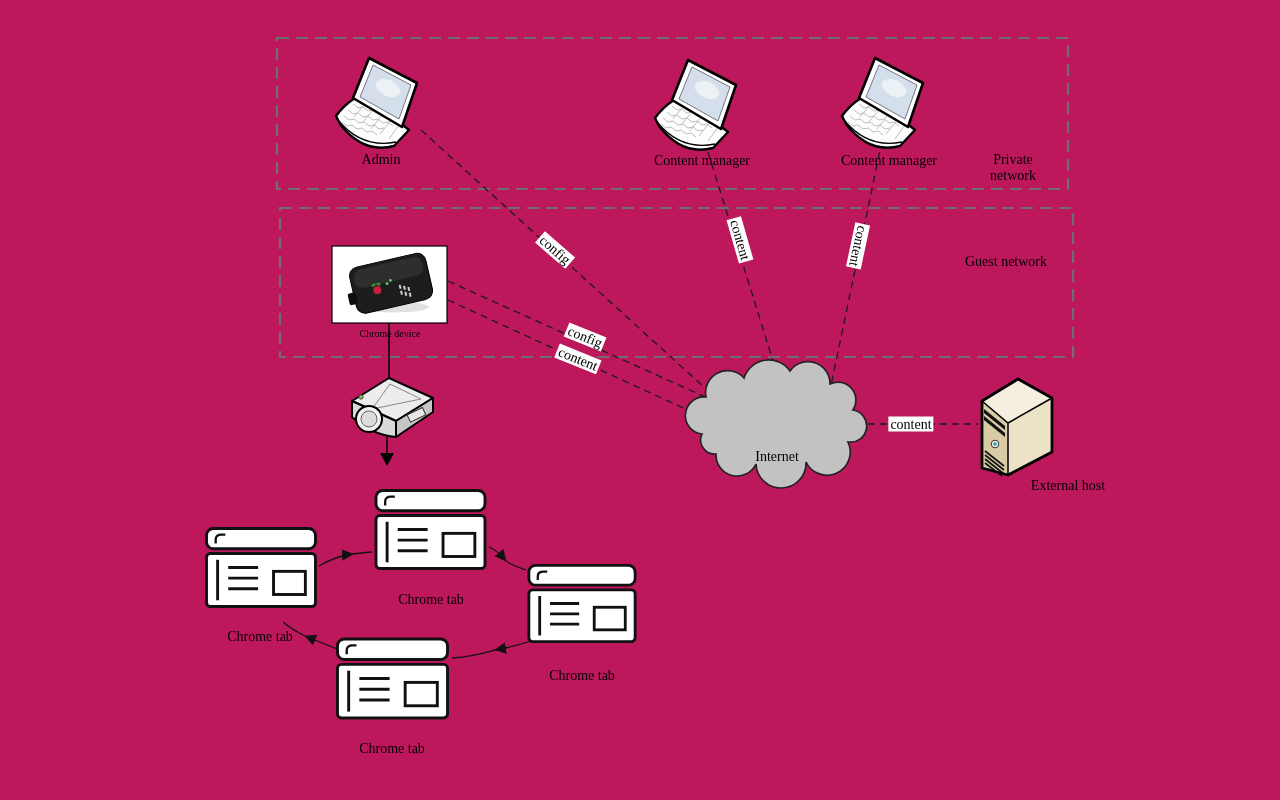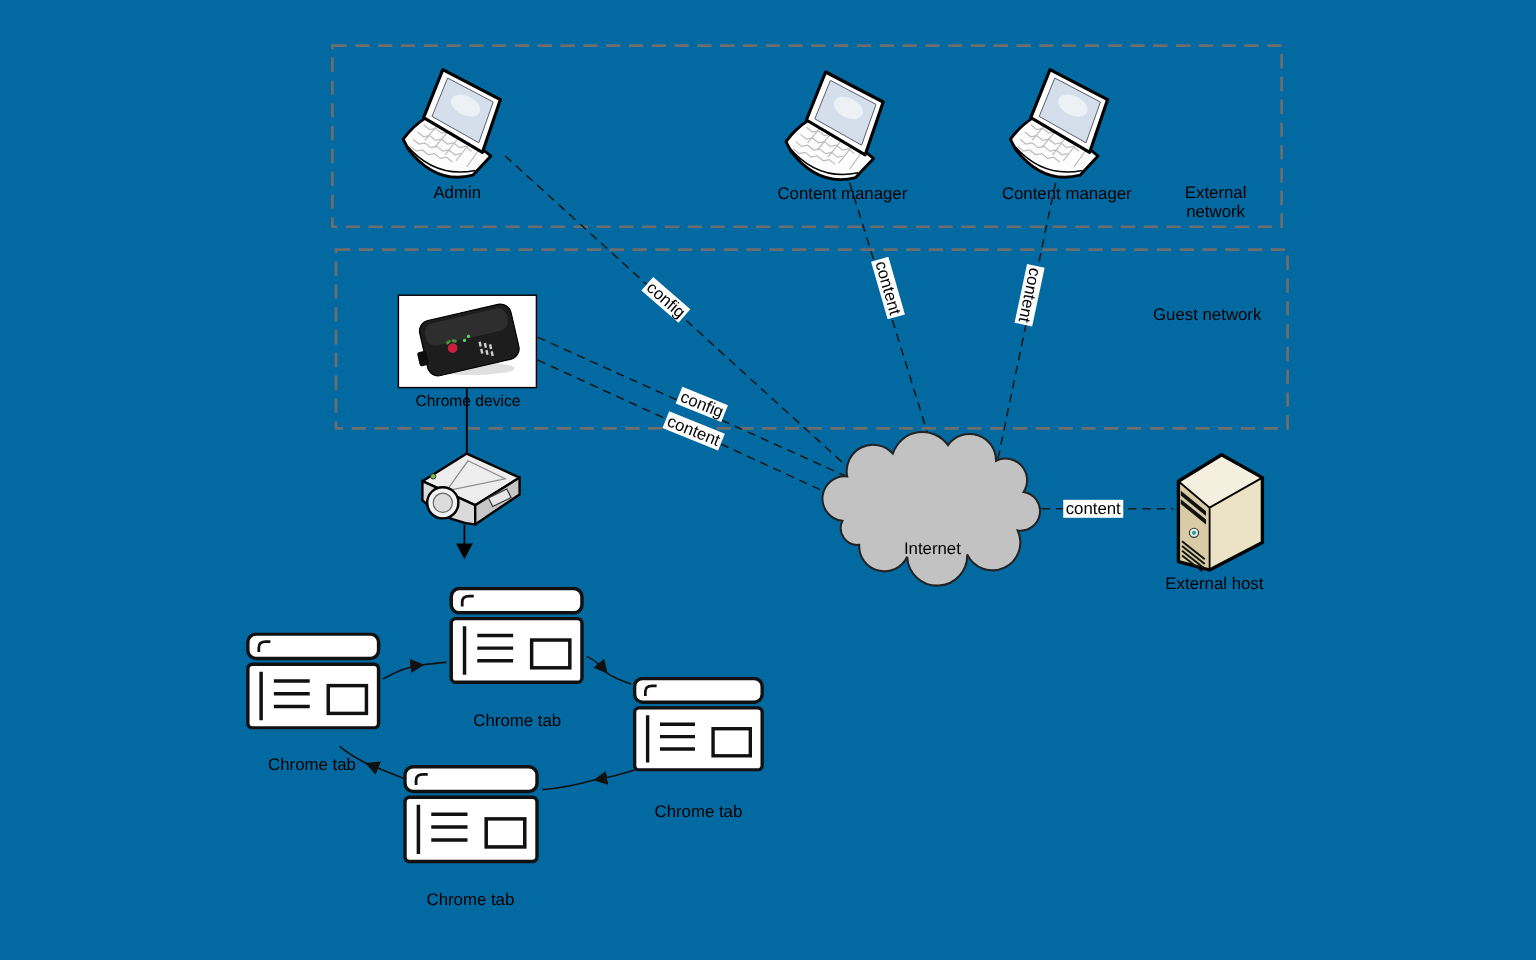--- a/index.html
+++ b/index.html
@@ -1,21 +1,21 @@
 <!DOCTYPE html>
 <html><head>
 <meta charset="utf-8">
 <style>
   html,body{margin:0;padding:0;background:#fff;}
-  #canvas{position:relative;width:1280px;height:800px;background:#0369a1;overflow:hidden;
-          font-family:Liberation Sans, sans-serif;color:#000;}
+  #canvas{position:relative;width:1280px;height:800px;background:#be185d;overflow:hidden;
+          font-family:Liberation Serif, serif;color:#000;}
   #diagram-svg{position:absolute;left:0;top:0;width:1280px;height:800px;}
   .lbl{position:absolute;font-size:14px;line-height:16px;white-space:nowrap;
        transform:translate(-50%,-50%);text-align:center;}
-  .lbl.small{font-size:13px;}
+  .lbl.small{font-size:10px;}
   .lbl.wrap{white-space:normal;width:72px;}
   .edge-lbl{position:absolute;font-size:14px;line-height:15px;white-space:nowrap;
             background:#fff;padding:0 2px;}
   .r41{transform:translate(-50%,-50%) rotate(41deg);}
   .r74{transform:translate(-50%,-50%) rotate(74deg);}
   .r102{transform:translate(-50%,-50%) rotate(102deg);}
   .r22{transform:translate(-50%,-50%) rotate(22deg);}
   .r0{transform:translate(-50%,-50%);}
 </style>
 </head>
@@ -150,25 +150,25 @@
     <path d="M531,641 C519,645 507,648 495,650" marker-end="url(#arrowhead)"></path>
     <path d="M495,650 C481,654 465,657 452,658"></path>
     <path d="M337,649 C327,645 315,640 305,636" marker-end="url(#arrowhead)"></path>
     <path d="M305,636 C297,632 289,627 283,622"></path>
   </g>
 </svg>
 
 <div class="lbl" style="left:381px;top:160px;">Admin</div>
 <div class="lbl" style="left:702px;top:161px;">Content manager</div>
 <div class="lbl" style="left:889px;top:161px;">Content manager</div>
-<div class="lbl wrap" style="left:1013px;top:168px;">External network</div>
+<div class="lbl wrap" style="left:1013px;top:168px;">Private network</div>
 <div class="lbl" style="left:1006px;top:226px;margin-top:36px;">Guest network</div>
 <div class="lbl small" style="left:390px;top:334px;">Chrome device</div>
 <div class="lbl" style="left:777px;top:457px;">Internet</div>
-<div class="lbl" style="left:1012px;top:486px;">External host</div>
+<div class="lbl" style="left:1068px;top:486px;">External host</div>
 <div class="lbl" style="left:260px;top:637px;">Chrome tab</div>
 <div class="lbl" style="left:431px;top:600px;">Chrome tab</div>
 <div class="lbl" style="left:582px;top:676px;">Chrome tab</div>
 <div class="lbl" style="left:392px;top:749px;">Chrome tab</div>
 
 <div class="edge-lbl r41" style="left:555px;top:250px;">config</div>
 <div class="edge-lbl r74" style="left:740px;top:240px;">content</div>
 <div class="edge-lbl r102" style="left:858px;top:246px;">content</div>
 <div class="edge-lbl r22" style="left:585px;top:337px;">config</div>
 <div class="edge-lbl r22" style="left:578px;top:359px;">content</div>

